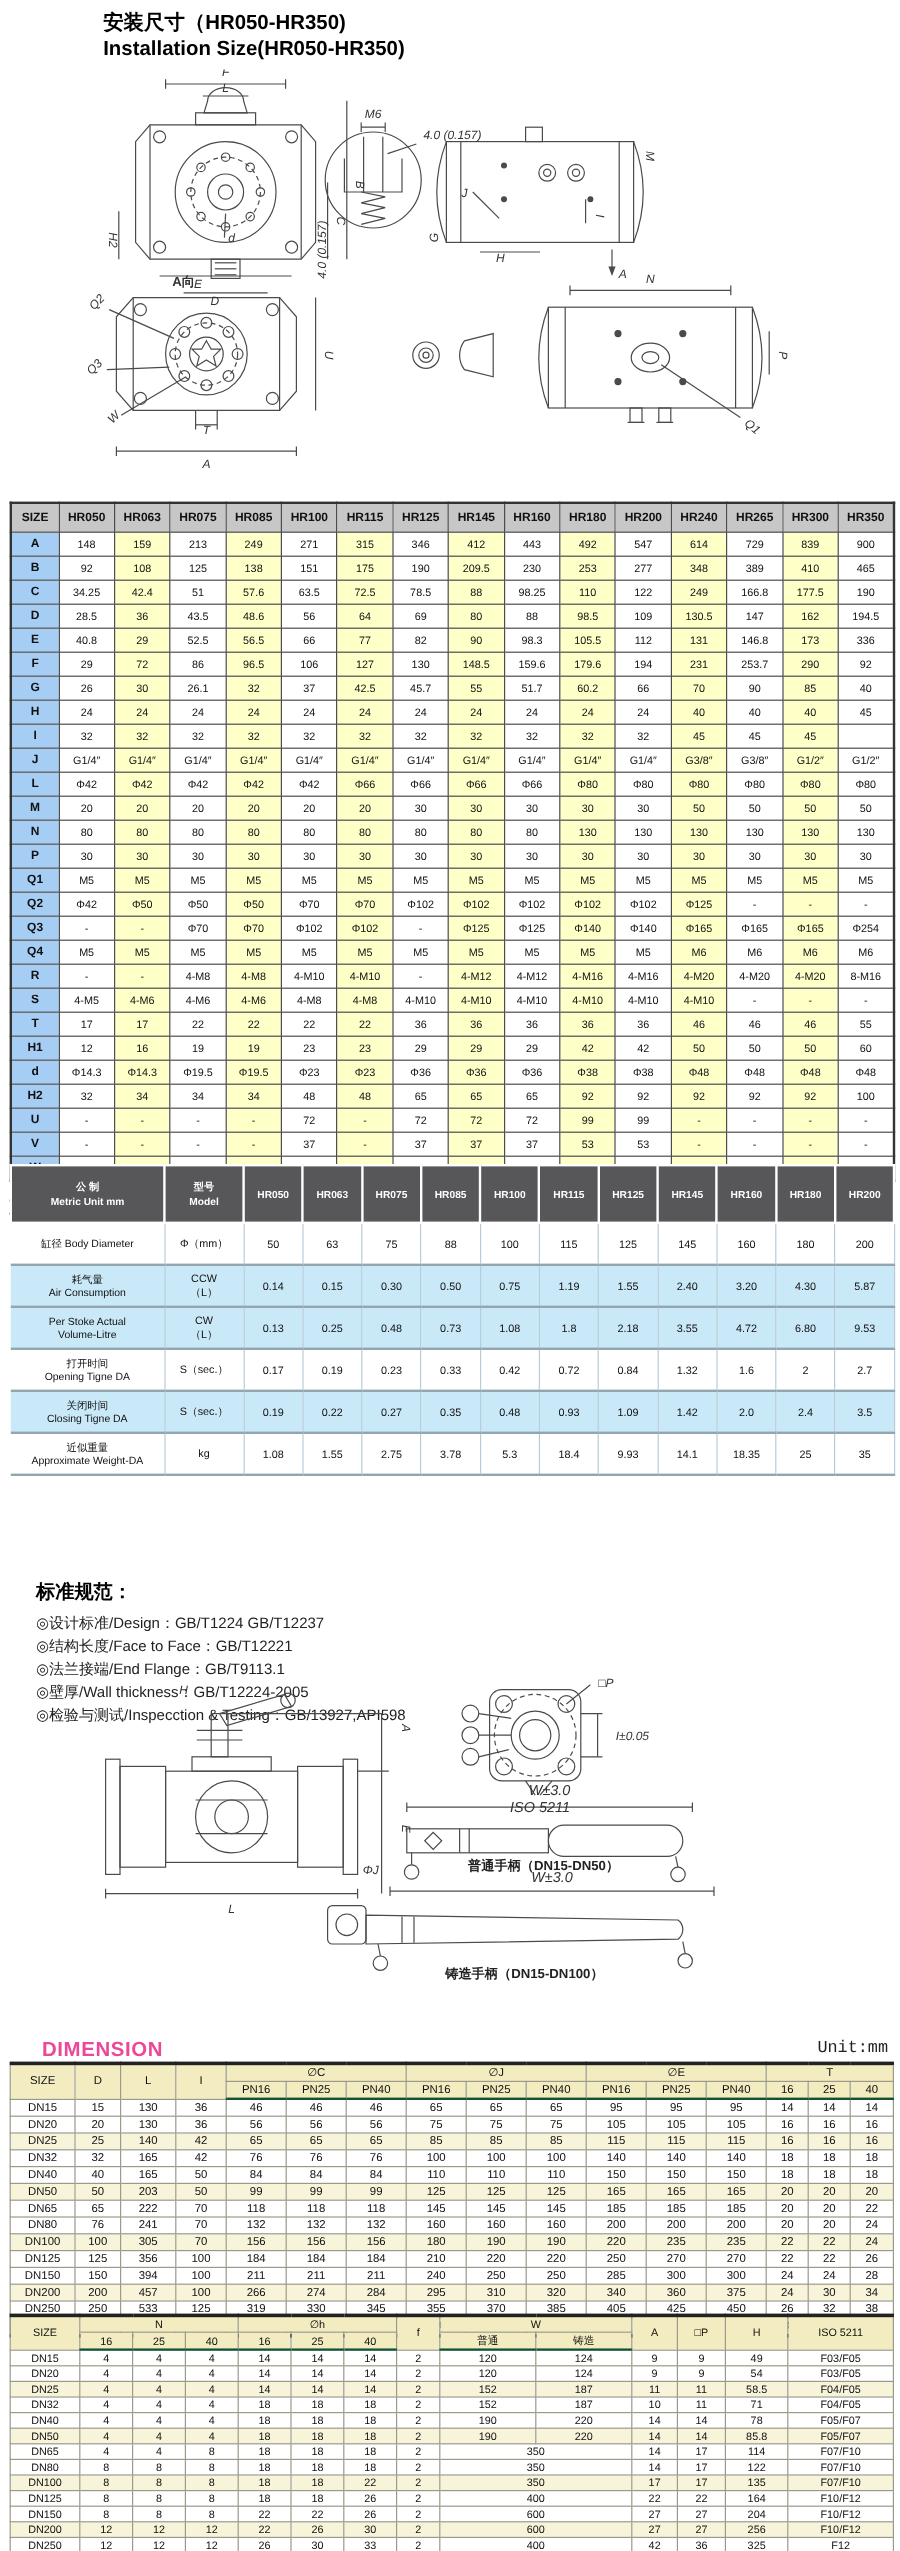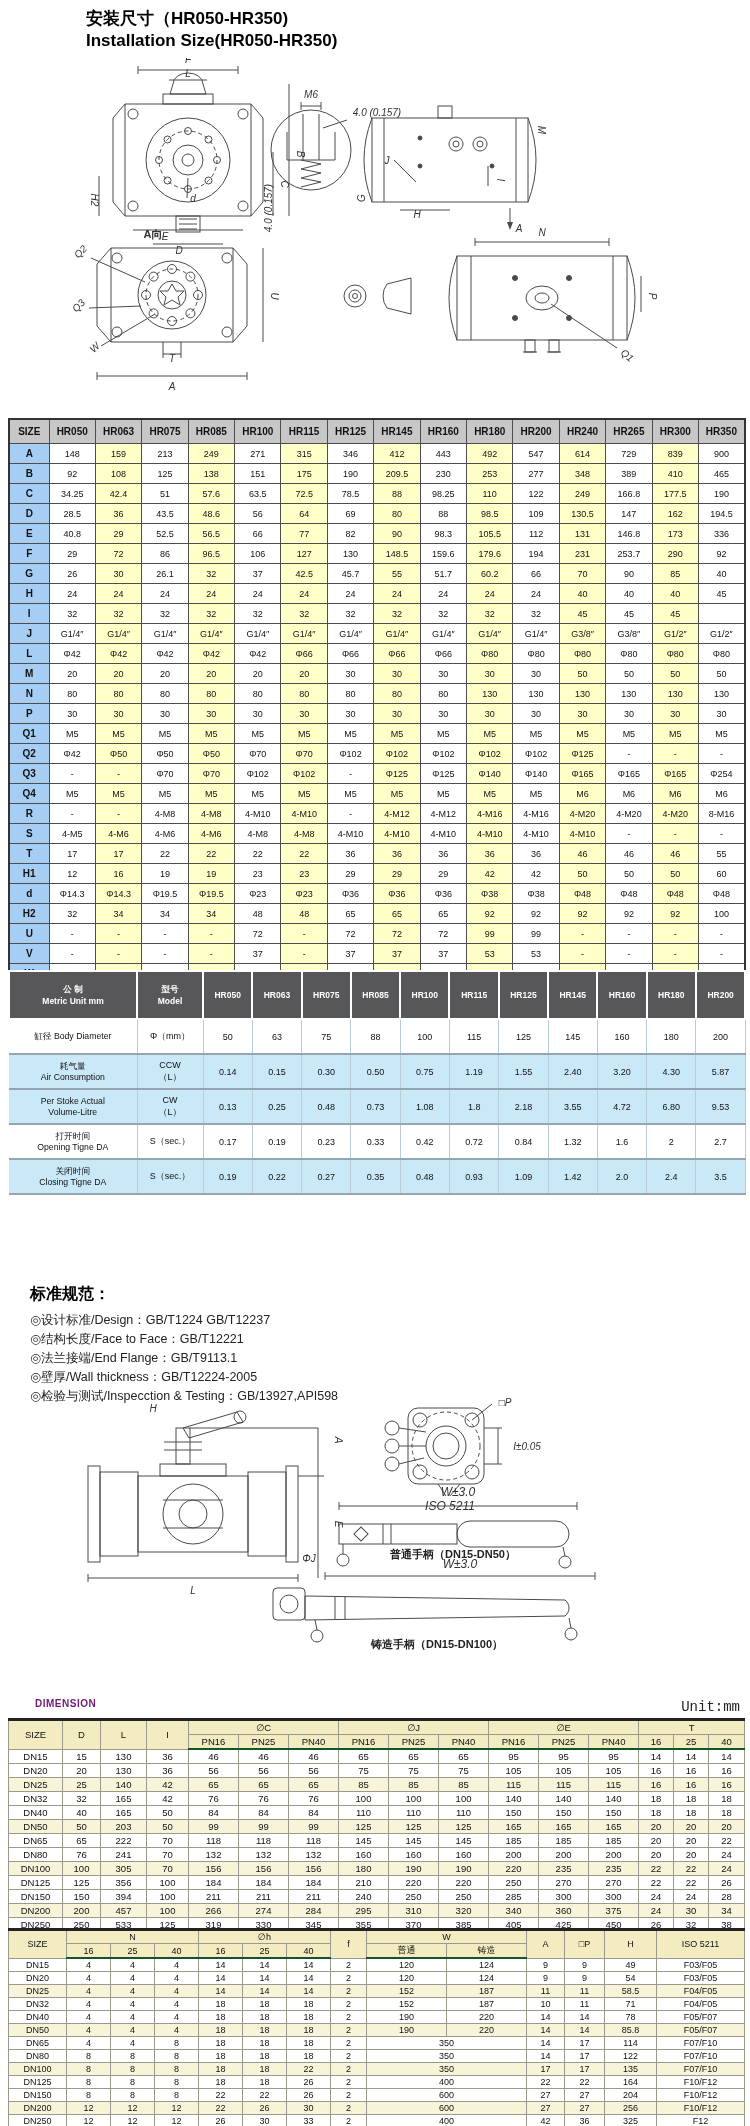--- a/index.html
+++ b/index.html
@@ -29,21 +29,21 @@
   
   .ytab{border-collapse:collapse;table-layout:fixed;width:736px;
         border-top:3px solid #222;border-bottom:3px solid #222;}
   .ytab th{background:#f2ecc0;font-weight:normal;}
   .ytab th,.ytab td{border:1px solid #9a9a8a;text-align:center;padding:0;
       font-size:9.5px;height:13px;white-space:nowrap;overflow:hidden;}
   .ytab thead tr:last-child th{border-bottom:2px solid #14532d;}
   .ytab tr.yel td{background:#f8f4da;}
   #t2 th,#t2 td{font-size:9px;height:12px;}
   #dim-table tbody td{height:13px;}
-  .dim-head{font-size:10px;color:#701a75;font-weight:bold;letter-spacing:.5px;}
+  .dim-head{font-size:17px;color:#ec4899;font-weight:bold;letter-spacing:.5px;}
   .unit-head{font-size:14px;color:#222;}
   
   #standards .item{font-size:12.5px;line-height:19px;color:#222;}
   #standards .head{font-size:16px;font-weight:bold;margin-bottom:6px;color:#000;}
   
   svg text{font-family:"Liberation Sans",sans-serif;}
   .dimtxt{font-size:10px;font-style:italic;fill:#333;}
   .captxt{font-size:11px;font-weight:bold;fill:#222;font-style:normal;}
 </style>
 </head>
@@ -881,24 +881,42 @@
           <td>0.27</td>
           <td>0.35</td>
           <td>0.48</td>
           <td>0.93</td>
           <td>1.09</td>
           <td>1.42</td>
           <td>2.0</td>
           <td>2.4</td>
           <td>3.5</td>
         </tr>
+        <tr>
+          <td class="name">
+            <div>近似重量</div>
+            <div>Approximate Weight-DA</div>
+          </td>
+          <td class="unit">kg</td>
+          <td>1.08</td>
+          <td>1.55</td>
+          <td>2.75</td>
+          <td>3.78</td>
+          <td>5.3</td>
+          <td>18.4</td>
+          <td>9.93</td>
+          <td>14.1</td>
+          <td>18.35</td>
+          <td>25</td>
+          <td>35</td>
+        </tr>
       </tbody>
   </table>
 
-  <div id="standards" class="abs" style="left:30px;top:1284px;">
+  <div id="standards" class="abs" style="left:30px;top:1317px;">
     <div class="head">标准规范：</div>
     <div>
         <div class="item">◎设计标准/Design：GB/T1224  GB/T12237</div>
         <div class="item">◎结构长度/Face to Face：GB/T12221</div>
         <div class="item">◎法兰接端/End Flange：GB/T9113.1</div>
         <div class="item">◎壁厚/Wall thickness：GB/T12224-2005</div>
         <div class="item">◎检验与测试/Inspecction &amp; Testing：GB/13927,API598</div>
       </div>
   </div>
 

